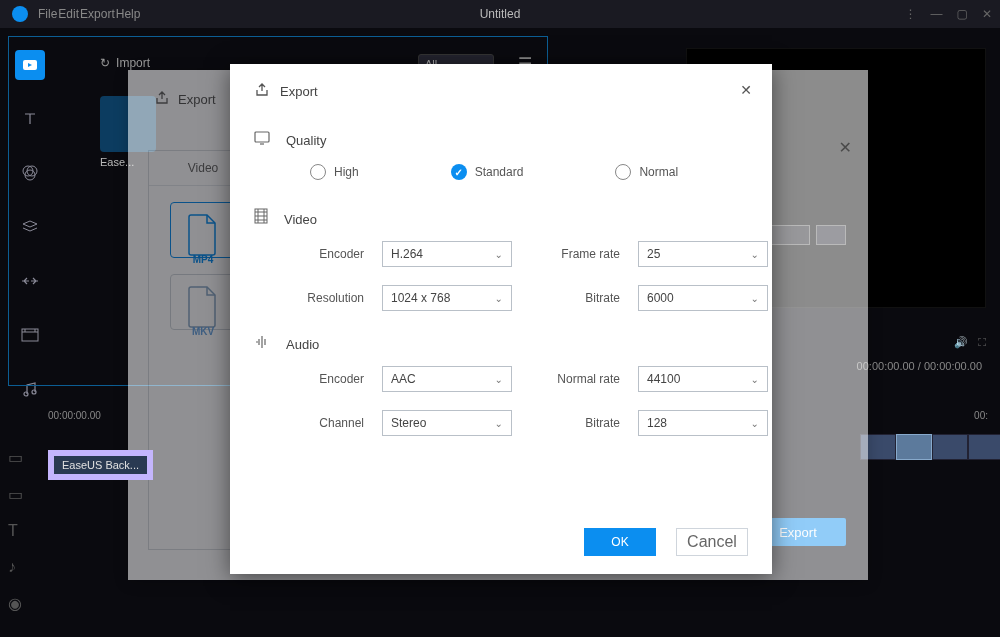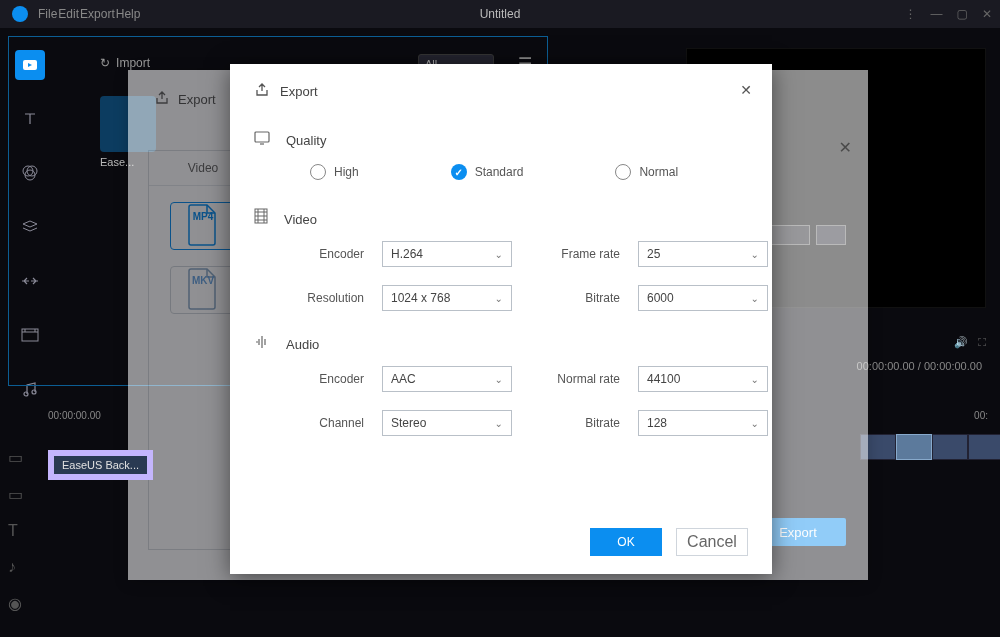--- a/index.html
+++ b/index.html
@@ -46,40 +46,40 @@
 .thumb { width: 36px; height: 26px; background: #3a4a6a; border: 1px solid #223; }
 .thumb.bright { background: #5c7a9c; border:1px solid #88aacc; }
 .track-icons { position: absolute; left: 8px; top: 420px; display: flex; flex-direction: column; gap: 18px; color: #555; }
 
 
 .export-panel { position: absolute; left: 128px; top: 42px; width: 740px; height: 510px; background: #fff; box-shadow: 0 2px 14px rgba(0,0,0,.4); opacity: 0.55; }
 .export-panel .ep-header { padding: 20px 26px 8px; display: flex; align-items: center; gap: 8px; color: #555; font-size: 13px; }
 .export-panel .ep-close { position: absolute; right: 16px; top: 68px; color: #888; font-size: 16px; }
 .export-panel .ep-sidebar { position: absolute; left: 20px; top: 80px; width: 110px; height: 400px; border: 1px solid #d8dce0; }
 .export-panel .ep-tab { padding: 10px 0; text-align: center; color: #666; font-size: 12px; border-bottom: 1px solid #e3e7ec; }
-.export-panel .fmt-box { width: 66px; height: 48px; border: 1px solid #cfd5dc; margin: 16px auto 0; border-radius: 4px; display:flex; align-items:flex-start; justify-content:center; color:#6aa4e0; font-size:10px; font-weight:600; position:relative;}
+.export-panel .fmt-box { width: 66px; height: 56px; border: 1px solid #cfd5dc; margin: 16px auto 0; border-radius: 4px; display:flex; align-items:flex-end; justify-content:center; color:#6aa4e0; font-size:10px; font-weight:600; position:relative;}
 .export-panel .fmt-box.sel { border-color: #0b8ef0; color:#0b8ef0; }
 .fmt-box svg { position:absolute; }
 
 
 .modal { position: absolute; left: 230px; top: 36px; width: 542px; height: 510px; background: #fff; box-shadow: 0 4px 22px rgba(0,0,0,.5); z-index: 10; }
 .modal-header { padding: 18px 24px 10px; display: flex; align-items: center; gap: 10px; color: #444; font-size: 13px; position: relative; }
 .modal-close { position: absolute; right: 20px; top: 18px; color: #555; cursor: pointer; font-size: 14px; }
 .section-label { display: flex; align-items: flex-end; gap: 16px; padding: 20px 24px 10px; color: #444; font-size: 13px; }
 .section-label .sicon { color: #666; }
 .quality-row { display: flex; gap: 92px; padding: 6px 24px 8px 80px; }
 .radio-item { display: flex; align-items: center; gap: 8px; font-size: 12px; color: #555; }
 .radio-outer { width: 16px; height: 16px; border: 1px solid #888; border-radius: 50%; display: flex; align-items: center; justify-content: center; }
 .radio-item.checked .radio-outer { border: none; background: #0b8ef0; }
 .radio-item.checked .radio-outer::after { content: '✓'; color: #fff; font-size: 10px; font-weight: bold; }
 .form-grid { display: grid; grid-template-columns: 86px 130px 90px 130px; column-gap: 18px; row-gap: 18px; padding: 4px 24px 4px 48px; align-items: center; }
 .flabel { font-size: 12px; color: #555; text-align: right; }
 .sel { height: 26px; border: 1px solid #b9c0c8; font-size: 12px; padding: 0 8px; position: relative; display: flex; align-items: center; justify-content: space-between; background: #fff; color: #444; cursor: pointer; }
 .sel .chev { color: #777; font-size: 10px; }
-.modal-footer { position: absolute; bottom: 18px; right: 24px; display: flex; gap: 14px; }
+.modal-footer { position: absolute; bottom: 18px; right: 24px; display: flex; gap: 20px; }
 .btn-ok { width: 72px; height: 28px; background: #0b8ef0; color: #fff; border: none; font-size: 12px; cursor: pointer; }
 .btn-cancel { width: 72px; height: 28px; background: #fff; color: #666; border: 1px solid #cfd5dc; font-size: 16px; cursor: pointer; }
 </style>
 </head>
 <body>
 
 <div class="titlebar">
   <div class="logo"></div>
   <div class="menu">
     <span>File</span>

